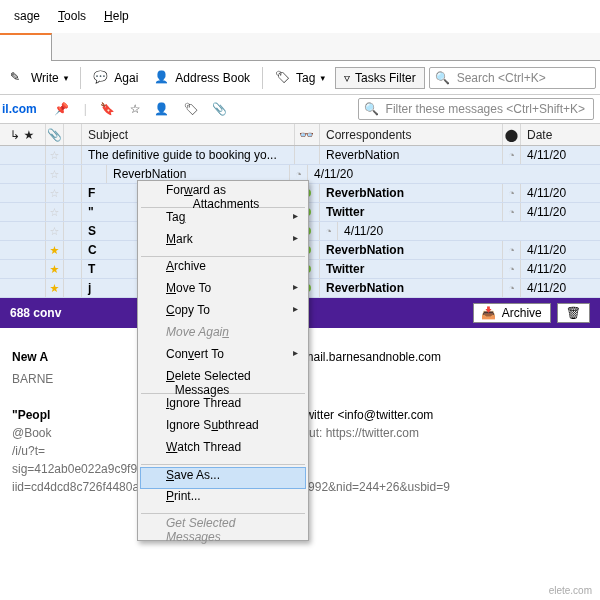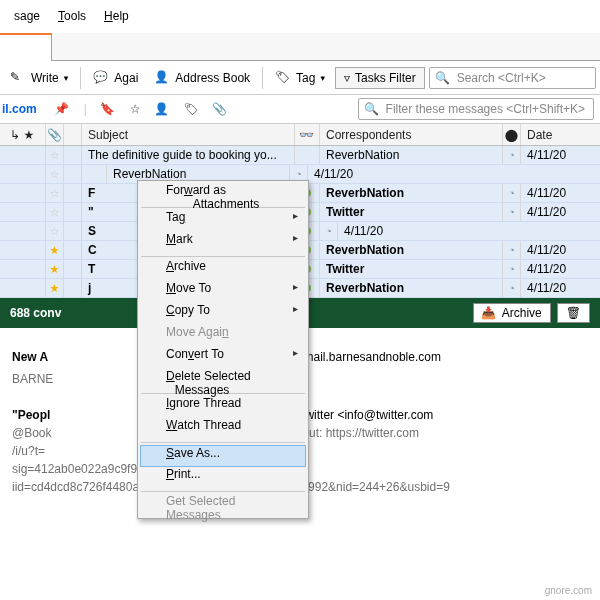--- a/index.html
+++ b/index.html
@@ -20,28 +20,28 @@
 .iconrow { display:flex; gap:14px; padding:0 10px; color:#333; font-size:14px;}
 .filtbox { flex:1; margin:0 6px 0 120px; border:1px solid #aaa; border-radius:2px; height:22px; display:flex; align-items:center; padding:0 6px; color:#888; gap:6px;}
 .hdrrow { height:22px; display:flex; align-items:center; border-bottom:1px solid #bfbfbf; background:#f4f4f4; font-weight:400; color:#222;}
 .hdrrow > div, .row > div { border-right:1px solid #d8d8d8; height:100%; display:flex; align-items:center; padding:0 6px; overflow:hidden; white-space:nowrap; }
 .c0{width:46px;padding-left:10px!important;} .c1{width:18px;justify-content:center;padding:0!important;} .c2{width:18px;justify-content:center;padding:0!important;} .c3{width:213px;} .c4{width:25px;justify-content:center;padding:0!important;} .c5{width:183px;} .c6{width:18px;justify-content:center;padding:0!important;} .c7{flex:1;border-right:none!important;text-align:right;}
 .row { height:19px; display:flex; align-items:center; background:#e2ecf8; border-bottom:1px solid #cfdbee; }
 .row .star{color:#ccc;font-size:11px;} .row.fav .star{color:#f0b400;}
 .row .dot{width:8px;height:8px;border-radius:50%;background:#7fc93f;}
 .row .clk{color:#999;font-size:11px;}
 .bold{font-weight:700;}
-.summ { background:#14532d; color:#fff; height:30px; display:flex; align-items:center; padding:0 10px; font-size:15px; font-weight:700; justify-content:space-between;}
+.summ { background:#4c1d95; color:#fff; height:30px; display:flex; align-items:center; padding:0 10px; font-size:15px; font-weight:700; justify-content:space-between;}
 .summ .ab { background:#fff; color:#000; border:1px solid #888; padding:2px 8px; font-size:12px; font-weight:400; display:flex; align-items:center; gap:5px;}
 .preview { padding:10px 12px; line-height:1.5;}
 .preview .h { margin-top:10px; }
 .preview .g { color:#707070; }
 .ctx { position:absolute; left:137px; top:180px; width:172px; background:#f2f2f2; border:1px solid #a7a7a7; box-shadow:2px 3px 5px rgba(0,0,0,.3); padding:2px;}
 .ctx .it { height:22px; display:flex; padding:0 22px 0 26px; position:relative;}
-.ctx .it.dis { color:#8f8f8f; }
+.ctx .it.dis { color:#8f8f8f;font-style:italic; }
 .ctx .it.hov { background:#cde3f8; border:1px solid #7eb4ea; padding:0 21px 0 25px;}
 .ctx hr { border:none; border-top:1px solid #c8c8c8; margin:2px 1px;}
 .ctx .arr::after { content:"▸"; position:absolute; right:8px; font-size:10px; color:#333;}
 .trash{font-size:14px;}
 </style>
 </head>
 <body>
 
 <div class="menubar">
   <span>sage</span>
@@ -248,35 +248,36 @@
 <div class="preview">
   <div class="h"><b>New A</b> &nbsp;&nbsp;&nbsp;&nbsp;&nbsp;&nbsp;&nbsp;&nbsp;&nbsp;&nbsp;&nbsp;&nbsp;&nbsp;&nbsp;&nbsp;&nbsp;&nbsp;&nbsp;&nbsp;&nbsp;&nbsp;&nbsp;&nbsp;&nbsp;&nbsp;&nbsp;&nbsp;&nbsp;&nbsp;&nbsp;&nbsp;&nbsp;&nbsp;&nbsp;&nbsp;&nbsp;&nbsp;&nbsp;&nbsp;&nbsp;&nbsp;&nbsp;&nbsp;&nbsp;<span>&lt;barnesandnoble@mail.barnesandnoble.com</span></div>
   <div class="g" style="margin-top:4px;">BARNE</div>
   <div class="h" style="margin-top:18px;"><b><span>"Peopl</span></b>&nbsp;&nbsp;&nbsp;&nbsp;&nbsp;&nbsp;&nbsp;&nbsp;&nbsp;&nbsp;&nbsp;&nbsp;&nbsp;&nbsp;&nbsp;&nbsp;&nbsp;&nbsp;&nbsp;&nbsp;&nbsp;&nbsp;&nbsp;&nbsp;&nbsp;&nbsp;&nbsp;&nbsp;&nbsp;&nbsp;&nbsp;&nbsp;&nbsp;&nbsp;&nbsp;&nbsp;&nbsp;&nbsp;&nbsp;&nbsp;&nbsp;&nbsp;&nbsp;<b>gnation" Moment</b>&nbsp;&nbsp;<span>Twitter &lt;info@twitter.com</span></div>
   <div class="g"><span>@Book</span>&nbsp;&nbsp;&nbsp;&nbsp;&nbsp;&nbsp;&nbsp;&nbsp;&nbsp;&nbsp;&nbsp;&nbsp;&nbsp;&nbsp;&nbsp;&nbsp;&nbsp;&nbsp;&nbsp;&nbsp;&nbsp;&nbsp;&nbsp;&nbsp;&nbsp;&nbsp;&nbsp;&nbsp;&nbsp;&nbsp;&nbsp;&nbsp;&nbsp;&nbsp;&nbsp;&nbsp;&nbsp;&nbsp;&nbsp;&nbsp;&nbsp;&nbsp;&nbsp;<span>ing in the world Opt-out: https://twitter.com</span></div>
   <div class="g">/i/u?t=</div>
   <div class="g">sig=412ab0e022a9c9f9539cabb607ac1cd9cd2c25b97&amp;</div>
   <div class="g">iid=cd4dcd8c726f4480a1c63d742d67bb3c&amp;uid=241197992&amp;nid=244+26&amp;usbid=9</div>
 </div>
 
-<div style="position:absolute;bottom:4px;right:8px;color:#aaa;font-size:10px;">gnore.com</div>
+<div style="position:absolute;bottom:4px;right:8px;color:#aaa;font-size:10px;">elete.com</div>
 
 <div class="ctx">
   <div class="it">For<u>w</u>ard as Attachments</div>
   <hr>
   <div class="it arr">Ta<u>g</u></div>
   <div class="it arr"><u>M</u>ark</div>
   <hr>
   <div class="it"><u>A</u>rchive</div>
   <div class="it arr"><u>M</u>ove To</div>
   <div class="it arr"><u>C</u>opy To</div>
   <div class="it dis">Move Agai<u>n</u></div>
   <div class="it arr">Con<u>v</u>ert To</div>
   <div class="it"><u>D</u>elete Selected Messages</div>
   <hr>
   <div class="it"><u>I</u>gnore Thread</div>
+  <div class="it">Ignore S<u>u</u>bthread</div>
   <div class="it"><u>W</u>atch Thread</div>
   <hr>
   <div class="it hov"><u>S</u>ave As...</div>
   <div class="it"><u>P</u>rint...</div>
   <hr>
   <div class="it dis">Get Selected Messages</div>
 </div>
 
 </body></html>

